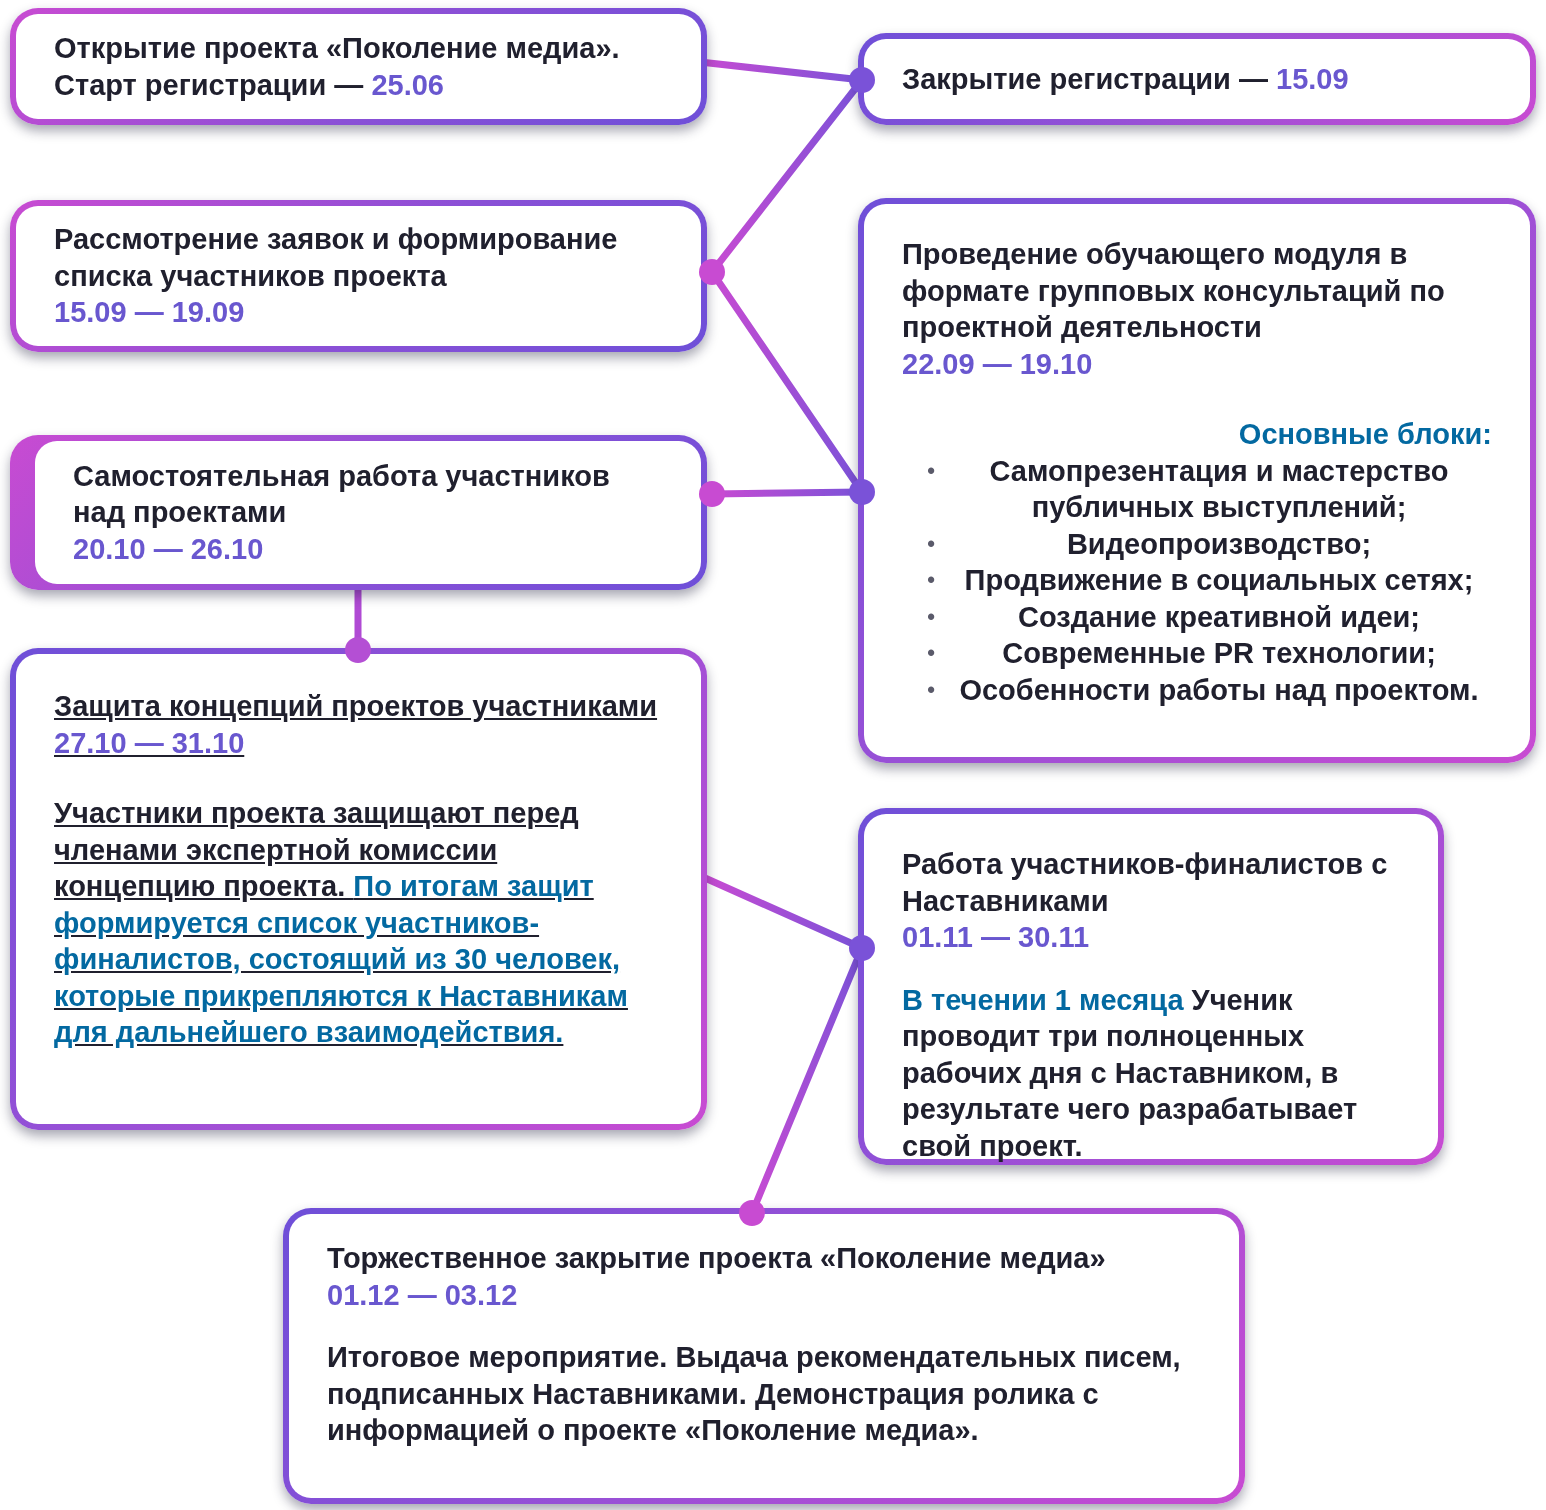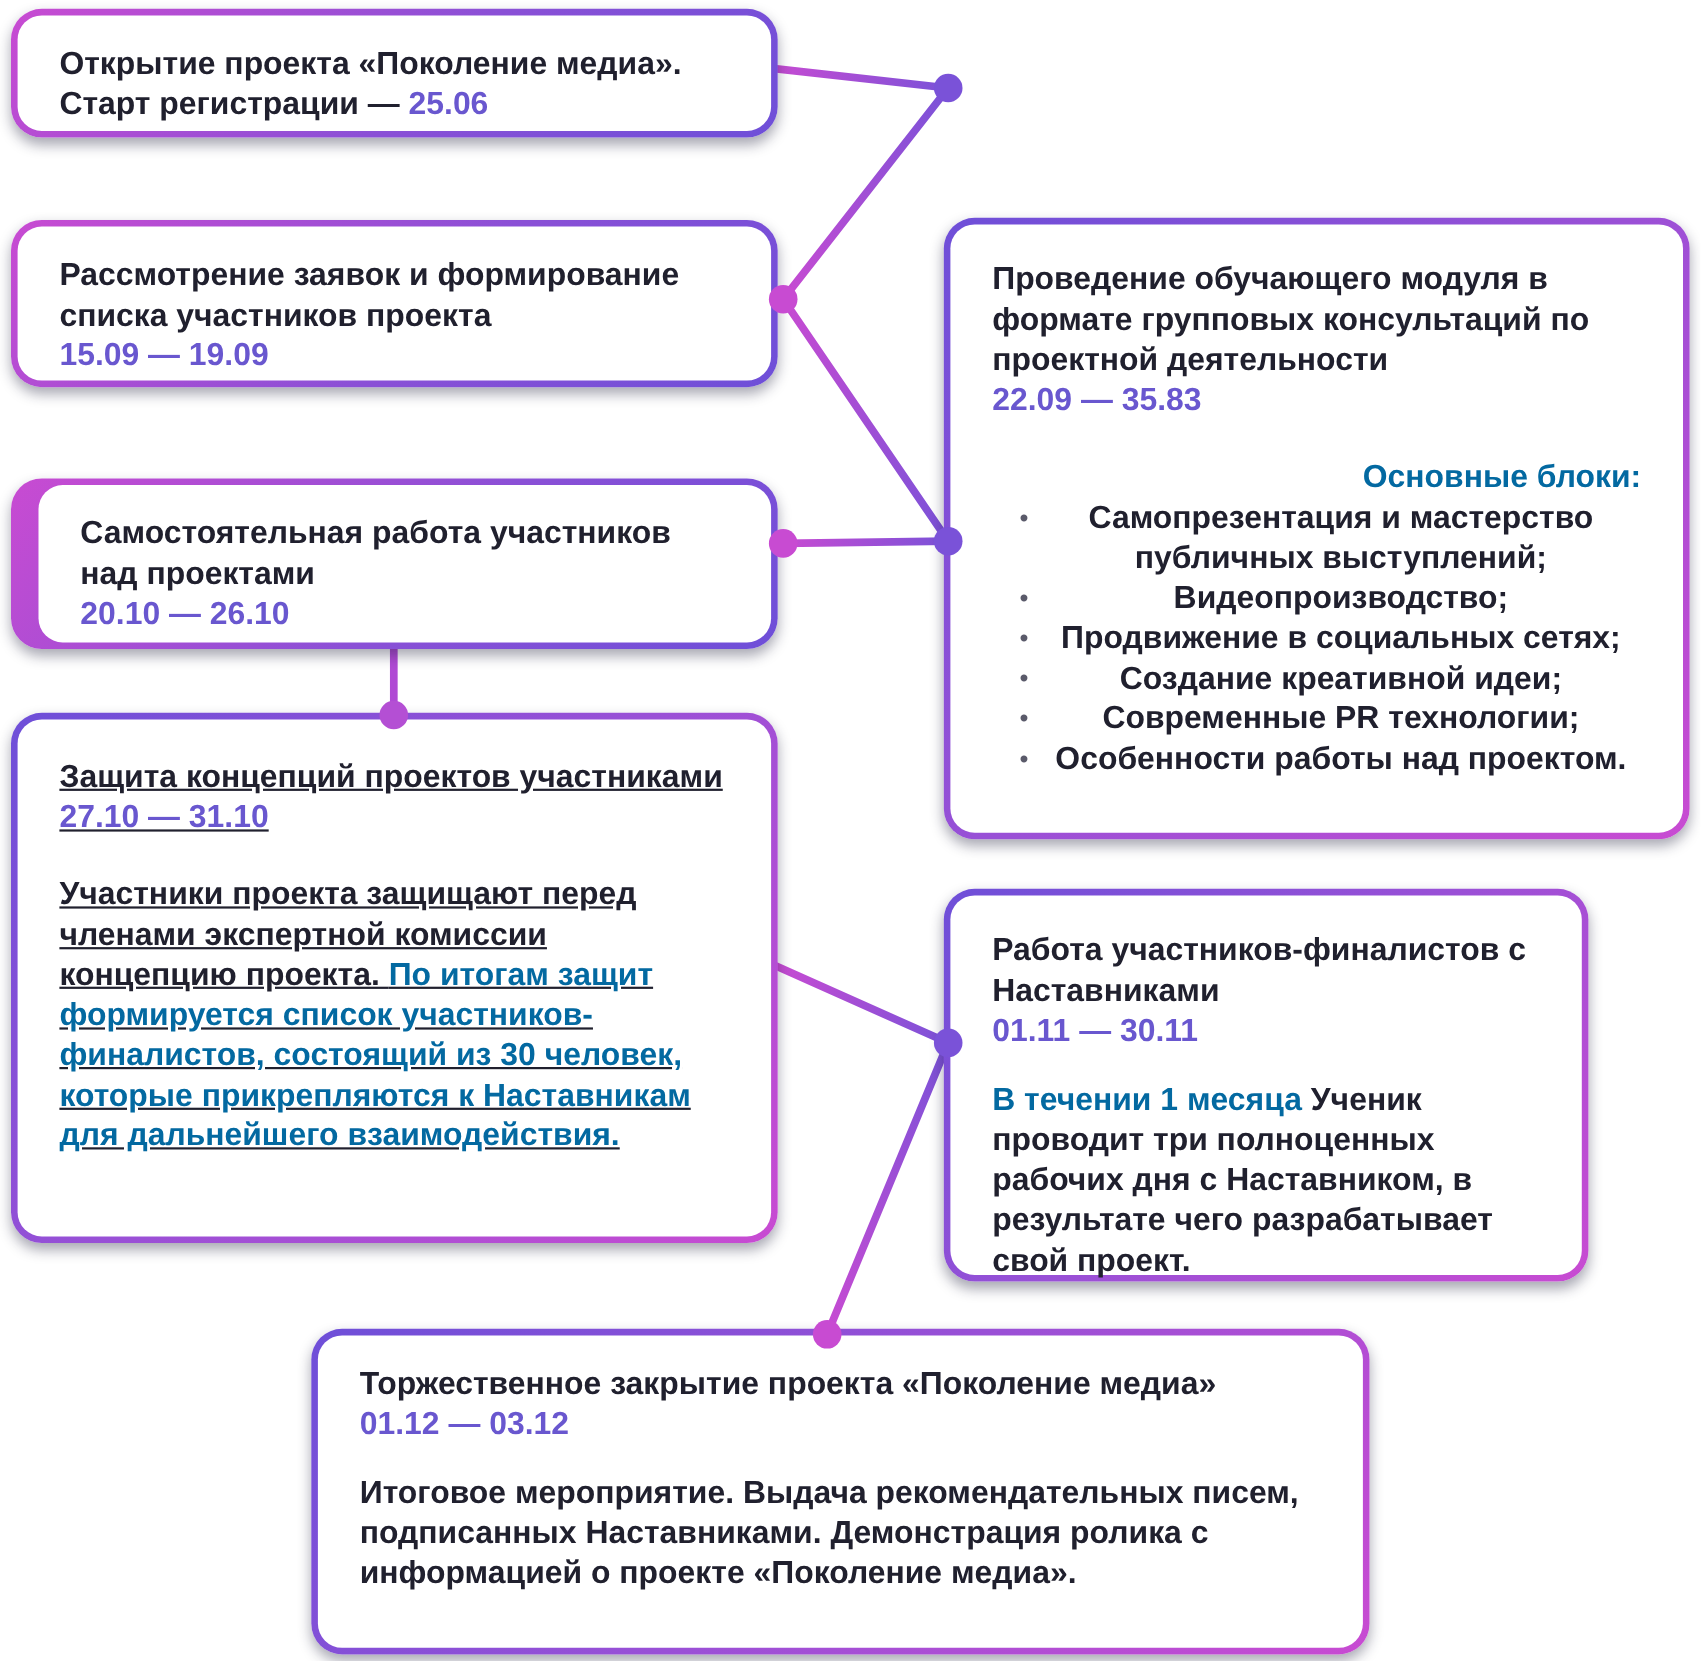--- a/index.html
+++ b/index.html
@@ -17,21 +17,21 @@
     position:absolute; z-index:2; border-radius:28px; padding:6px;
     box-shadow:0 6px 12px rgba(25,25,55,0.38);
   }
   .g-pm { background:linear-gradient(135deg,#c84bd2 0%,#8a50d6 55%,#6e4fd8 100%); }
   .g-mp { background:linear-gradient(135deg,#6e4fd8 0%,#9a50d6 50%,#c84bd2 100%); }
   .box-inner {
     background:#ffffff; width:100%; height:100%; border-radius:22px;
     padding:26px 38px; font-size:29px; line-height:1.26;
     display:flex; flex-direction:column;
   }
-  .center-v { justify-content:flex-start; }
+  .center-v { justify-content:center; }
   .date { color:#6957cf; }
   .accent { color:#0369a1;text-align:right; }
   .gap { height:34px; flex:0 0 auto; }
   .gap-sm { height:26px; flex:0 0 auto; }
 
   .bullets { margin-left:14px; }
   .bullet-row { display:flex; align-items:flex-start; }
   .bullet-dot { color:#5a5a6a; font-size:22px; line-height:36px; width:30px; flex:0 0 30px; text-align:center; }
   .bullet-text { flex:1;text-align:center; }
 
@@ -89,32 +89,37 @@
     <line x1="705" y1="878" x2="862" y2="948" stroke="url(#gl6)" stroke-width="7" stroke-linecap="round"></line>
     <line x1="862" y1="948" x2="752" y2="1213" stroke="url(#gl7)" stroke-width="7" stroke-linecap="round"></line>
   </svg>
 
   <div class="box g-pm box-opening">
     <div class="box-inner center-v">
       <div><span>Открытие проекта «Поколение медиа». Старт регистрации — </span><span class="date">25.06</span></div>
     </div>
   </div>
 
+  <div class="box g-mp box-regclose">
+    <div class="box-inner center-v">
+      <div><span>Закрытие регистрации — </span><span class="date">15.09</span></div>
+    </div>
+  </div>
 
   <div class="box g-pm box-apps">
     <div class="box-inner center-v">
       <div>Рассмотрение заявок и формирование списка участников проекта</div>
       <div class="date">15.09 — 19.09</div>
     </div>
   </div>
 
   <div class="box g-mp box-training">
     <div class="box-inner">
       <div>Проведение обучающего модуля в формате групповых консультаций по проектной деятельности</div>
-      <div class="date">22.09 — 35.83</div>
+      <div class="date">22.09 — 19.10</div>
       <div class="gap"></div>
       <div class="accent">Основные блоки:</div>
       <div class="bullets">
         <div class="bullet-row">
             <span class="bullet-dot">•</span>
             <span class="bullet-text">Самопрезентация и мастерство публичных выступлений;</span>
           </div>
         <div class="bullet-row">
             <span class="bullet-dot">•</span>
             <span class="bullet-text">Видеопроизводство;</span>

